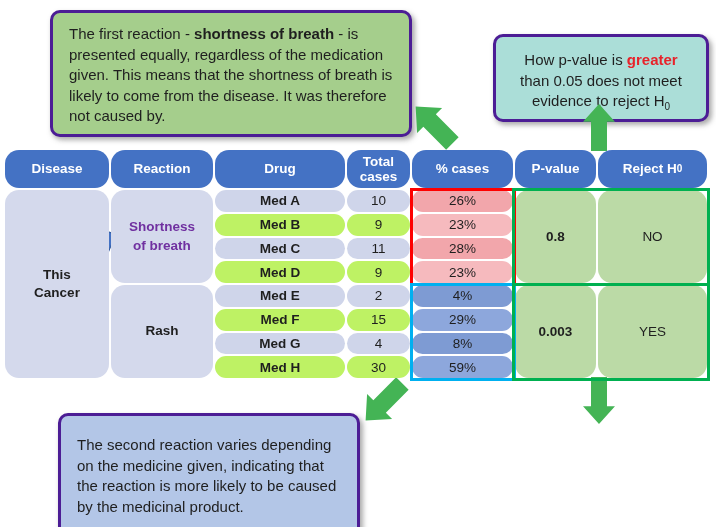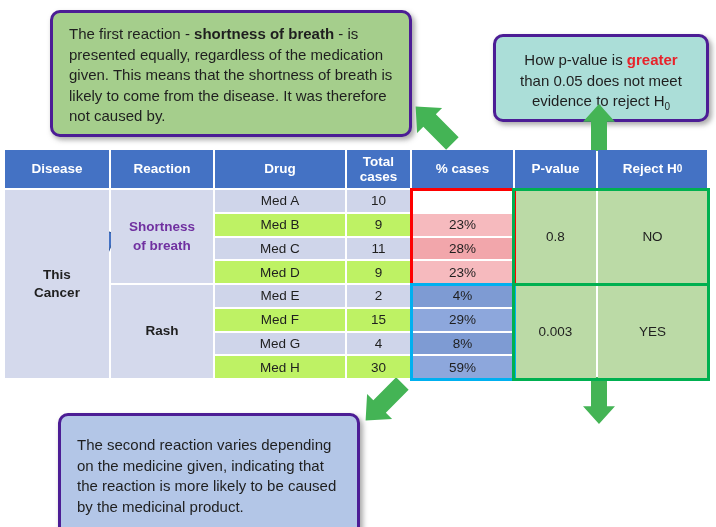--- a/index.html
+++ b/index.html
@@ -23,28 +23,28 @@
   sub { font-size:10px; }
 
   
   .tbl {
     position:absolute; left:5px; top:150px;
     display:grid;
     grid-template-columns:104px 102px 130px 63px 101px 81px 109px;
     grid-template-rows:38px repeat(8, 21.75px);
     gap:2px;
   }
-  .c  { display:flex; align-items:center; justify-content:center; font-size:13.5px; }
+  .c  { display:flex; align-items:center; justify-content:center; font-size:13.5px;border-radius:14px; }
   .th { background:#4472C4; color:#ffffff; font-weight:bold; text-align:center;
         white-space:pre-line; line-height:1.12; }
   .merged { background:#D4D9EC; font-weight:bold; white-space:pre-line;
             text-align:center; line-height:1.35; }
   .purple { color:#7030A0; }
   .bd  { background:#CFD5EA; }   .bl  { background:#bef264; }
-  .bold { font-weight:normal;text-align:right; }
+  .bold { font-weight:bold;text-align:right; }
   .pkd { background:#F2A6AB; }   .pkl { background:#F6BABE; }
   .bud { background:#7E9BD3; }   .bul { background:#8DA7DC; }
   .grn { background:#BBDAA6; }
 
   
   .rect { position:absolute; box-sizing:border-box; pointer-events:none; background:transparent; }
   .r-red  { left:410px; top:188px; width:106px; height:98px; border:3px solid #FE0000; }
   .r-cyan { left:410px; top:283px; width:106px; height:98px; border:3px solid #00B0F0; }
   .r-g1   { left:512px; top:188px; width:198px; height:98px; border:3px solid #00B050; }
   .r-g2   { left:512px; top:283px; width:198px; height:98px; border:3px solid #00B050; }
@@ -104,20 +104,21 @@
     <div class="c th" style="grid-column:7;grid-row:1"><span>Reject H</span><sub>0</sub></div>
 
     <div class="c merged" style="grid-column:1;grid-row:2/10">This
 Cancer</div>
     <div class="c merged" style="grid-column:2;grid-row:6/10">Rash</div>
     <div class="c merged purple" style="grid-column:2;grid-row:2/6">Shortness
 of breath</div>
 
     <div class="c bd bold" style="grid-column:3;grid-row:2">Med A</div>
     <div class="c bd" style="grid-column:4;grid-row:2">10</div>
+    <div class="c pkd" style="grid-column:5;grid-row:2">26%</div>
 
     <div class="c bl bold" style="grid-column:3;grid-row:3">Med B</div>
     <div class="c bl" style="grid-column:4;grid-row:3">9</div>
     <div class="c pkl" style="grid-column:5;grid-row:3">23%</div>
 
     <div class="c bd bold" style="grid-column:3;grid-row:4">Med C</div>
     <div class="c bd" style="grid-column:4;grid-row:4">11</div>
     <div class="c pkd" style="grid-column:5;grid-row:4">28%</div>
 
     <div class="c bl bold" style="grid-column:3;grid-row:5">Med D</div>

